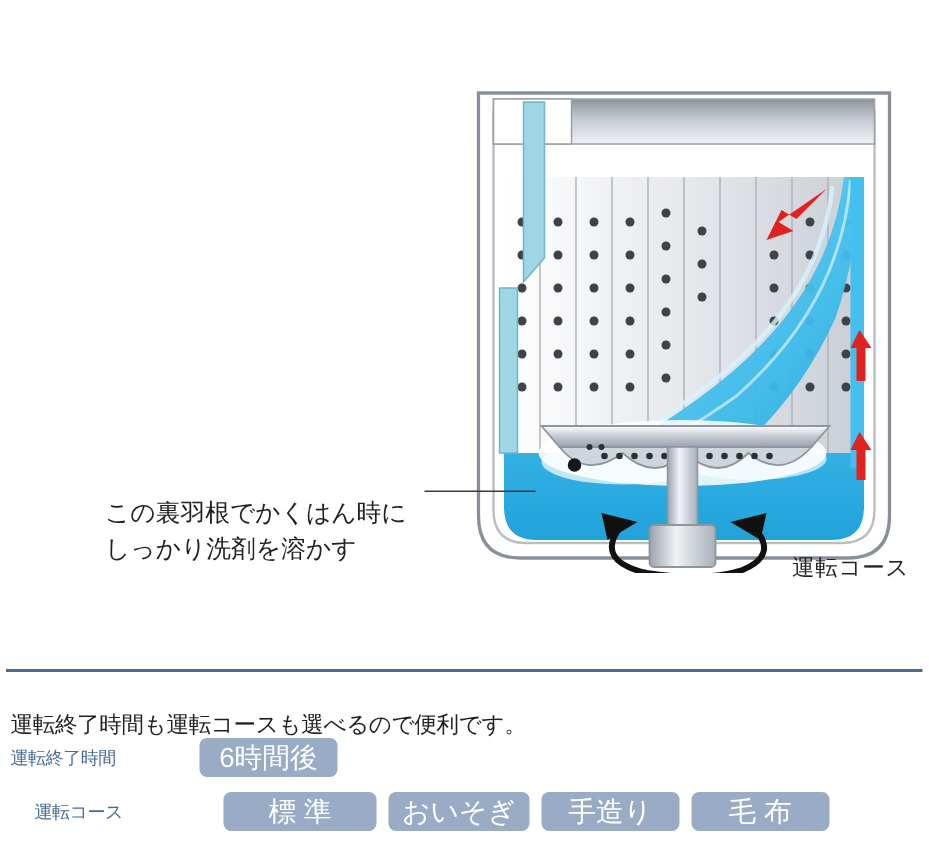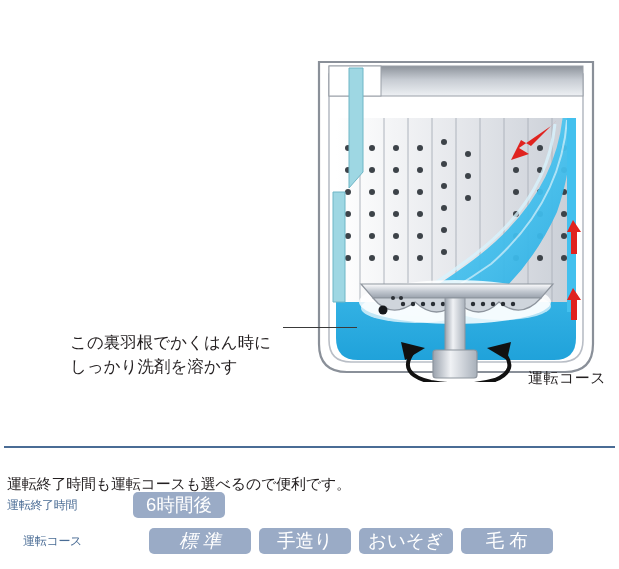--- a/index.html
+++ b/index.html
@@ -129,21 +129,21 @@
     font-size: 18.5px;
     line-height: 26px;
     height: 26px;
     text-align: center;
     margin-right: 8px;
     padding: 0 9px;
     white-space: nowrap;
     letter-spacing: 0px;
   }
   .chip.wide   { min-width: 74px; }
-  .chip.xwide  { min-width: 84px; font-style: italic; }
+  .chip.xwide  { min-width: 84px; }
 </style>
 </head>
 <body>
 
 <div id="section-shower">
 
 
 
   <div id="washer-illustration">
     <svg width="302" height="330" viewBox="0 0 302 330" xmlns="http://www.w3.org/2000/svg">
@@ -335,18 +335,18 @@
     <span class="spec-label">運転終了時間</span>
     <span class="chip-group">
       <span class="chip wide">6時間後</span>
     </span>
   </div>
 
   <div class="spec-row" id="spec-row-course">
     <span class="spec-label">運転コース</span>
     <span class="chip-group">
       <span class="chip xwide">標 準</span>
+      <span class="chip wide">おいそぎ</span>
       <span class="chip wide">手造り</span>
-      <span class="chip wide">おいそぎ</span>
       <span class="chip wide">毛 布</span>
     </span>
   </div>
 </div>
 
 </body></html>

